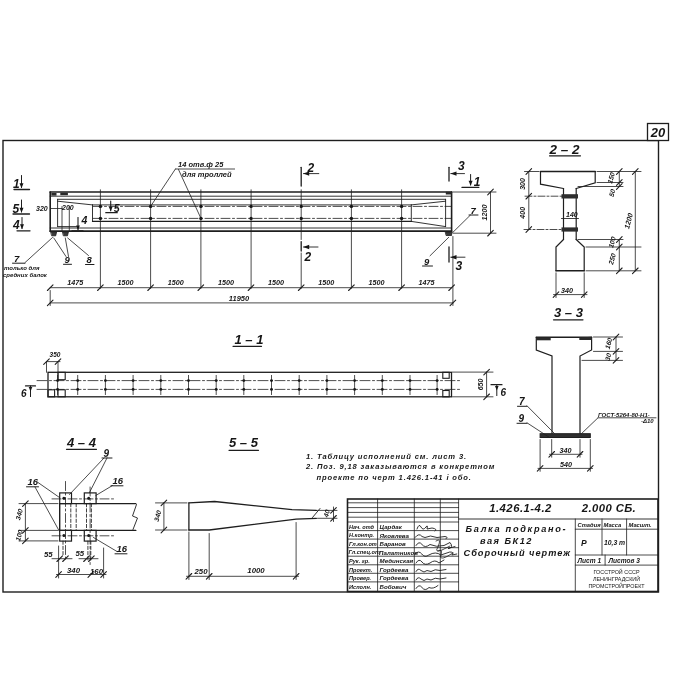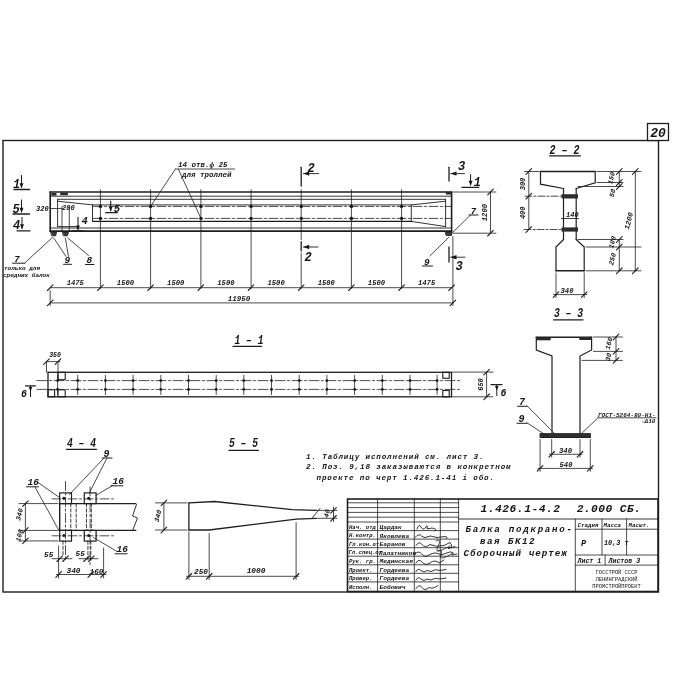--- a/index.html
+++ b/index.html
@@ -1,16 +1,16 @@
 <!DOCTYPE html>
 <html><head>
 <meta charset="utf-8">
 <style>
   html,body{margin:0;padding:0;background:#ffffff;}
-  #sheet{width:700px;height:700px;position:relative;font-family:Liberation Mono, monospace;}
+  #sheet{width:700px;height:700px;position:relative;font-family:Liberation Sans, sans-serif;}
   svg{display:block;}
   text{fill:#161616;}
   .h{font-style:italic;font-weight:bold;}
 </style>
 </head>
 <body>
 <div id="sheet">
 <svg width="700" height="700" viewBox="0 0 700 700">
 <g stroke="#1e1e1e" fill="none" stroke-linecap="round">
 

